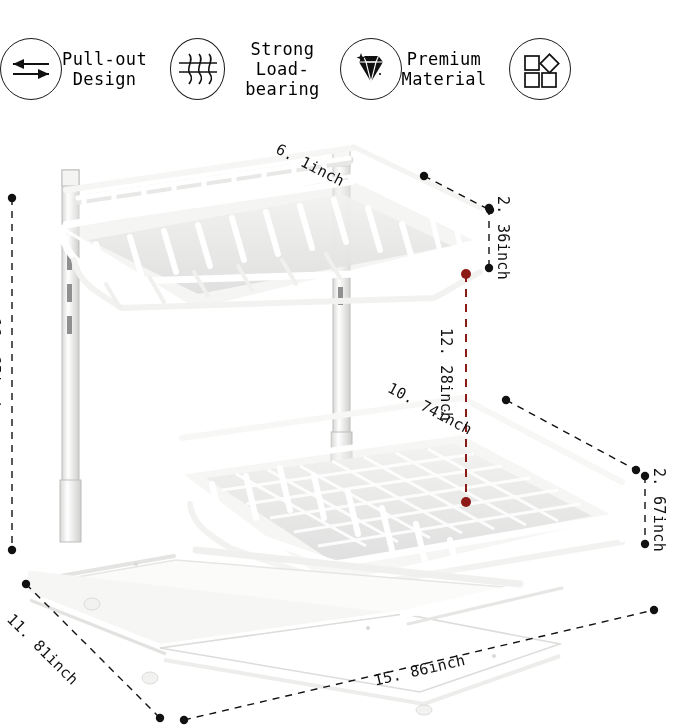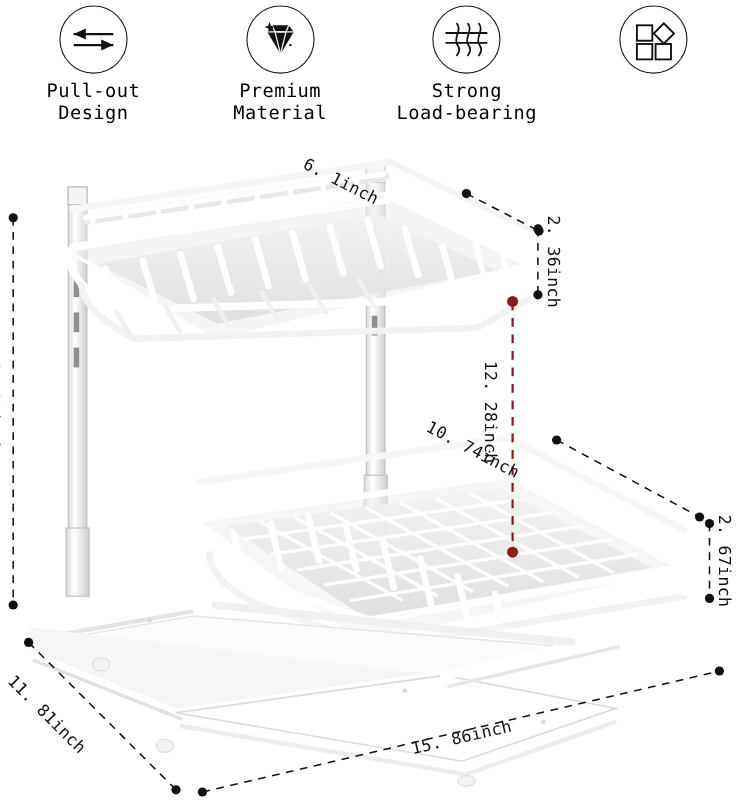--- a/index.html
+++ b/index.html
@@ -11,21 +11,21 @@
     overflow:hidden;
   }
 
   
   #feature-strip{
     position:absolute;left:0;top:0;width:679px;height:132px;
     display:flex;
   }
   .feature{
     flex:1 1 0;
-    display:flex;flex-direction:column;align-items:center;
+    display:flex;flex-direction:row;align-items:center;
   }
   .feature-icon{
     width:62px;height:62px;border-radius:50%;
     border:1.6px solid #1a1a1a;
     box-sizing:border-box;
     display:flex;align-items:center;justify-content:center;
     margin-top:5px;
   }
   .feature-label{
     margin-top:6px;
@@ -64,20 +64,34 @@
     <div class="feature-icon">
       <svg width="46" height="40" viewBox="0 0 46 40">
         <line x1="5" y1="15" x2="41" y2="15" stroke="#111" stroke-width="2"></line>
         <polygon points="5,15 16,10 16,20" fill="#111"></polygon>
         <line x1="5" y1="25" x2="41" y2="25" stroke="#111" stroke-width="2"></line>
         <polygon points="41,25 30,20 30,30" fill="#111"></polygon>
       </svg>
     </div>
     <div class="feature-label">Pull-out
 Design</div>
+  </div>
+
+  <div class="feature">
+    <div class="feature-icon">
+      <svg width="46" height="42" viewBox="0 0 46 42">
+        <line x1="4" y1="15" x2="42" y2="15" stroke="#111" stroke-width="1.7"></line>
+        <line x1="4" y1="24" x2="42" y2="24" stroke="#111" stroke-width="1.7"></line>
+        <path d="M14 6 C20 12 10 20 15 26 C18 30 16 33 14 36" stroke="#111" stroke-width="1.6" fill="none"></path>
+        <path d="M24 6 C30 12 20 20 25 26 C28 30 26 33 24 36" stroke="#111" stroke-width="1.6" fill="none"></path>
+        <path d="M34 6 C40 12 30 20 35 26 C38 30 36 33 34 36" stroke="#111" stroke-width="1.6" fill="none"></path>
+      </svg>
+    </div>
+    <div class="feature-label">Strong
+Load-bearing</div>
   </div>
 
   <div class="feature">
     <div class="feature-icon">
       <svg width="44" height="42" viewBox="0 0 44 42">
         <g fill="#111">
           <path d="M10 14 L34 14 L22 34 Z"></path>
           <path d="M10 14 L14.5 8 L29.5 8 L34 14 Z"></path>
         </g>
         <g stroke="#fff" stroke-width="1.1" fill="none">
@@ -89,34 +103,20 @@
         <path d="M12 5 L13.2 8.4 L16.5 9.6 L13.2 10.8 L12 14 L10.8 10.8 L7.5 9.6 L10.8 8.4 Z" fill="#111"></path>
         <circle cx="31" cy="26" r="1.1" fill="#111"></circle>
       </svg>
     </div>
     <div class="feature-label">Premium
 Material</div>
   </div>
 
   <div class="feature">
     <div class="feature-icon">
-      <svg width="46" height="42" viewBox="0 0 46 42">
-        <line x1="4" y1="15" x2="42" y2="15" stroke="#111" stroke-width="1.7"></line>
-        <line x1="4" y1="24" x2="42" y2="24" stroke="#111" stroke-width="1.7"></line>
-        <path d="M14 6 C20 12 10 20 15 26 C18 30 16 33 14 36" stroke="#111" stroke-width="1.6" fill="none"></path>
-        <path d="M24 6 C30 12 20 20 25 26 C28 30 26 33 24 36" stroke="#111" stroke-width="1.6" fill="none"></path>
-        <path d="M34 6 C40 12 30 20 35 26 C38 30 36 33 34 36" stroke="#111" stroke-width="1.6" fill="none"></path>
-      </svg>
-    </div>
-    <div class="feature-label">Strong
-Load-bearing</div>
-  </div>
-
-  <div class="feature">
-    <div class="feature-icon">
       <svg width="46" height="44" viewBox="0 0 46 44">
         <rect x="8" y="9" width="14" height="14" fill="none" stroke="#111" stroke-width="1.7"></rect>
         <rect x="8" y="26" width="14" height="14" fill="none" stroke="#111" stroke-width="1.7"></rect>
         <rect x="25" y="26" width="14" height="14" fill="none" stroke="#111" stroke-width="1.7"></rect>
         <rect x="26" y="10" width="13" height="13" fill="none" stroke="#111" stroke-width="1.7" transform="rotate(45 32.5 16.5)"></rect>
       </svg>
     </div>
   </div>
 
 </div>

